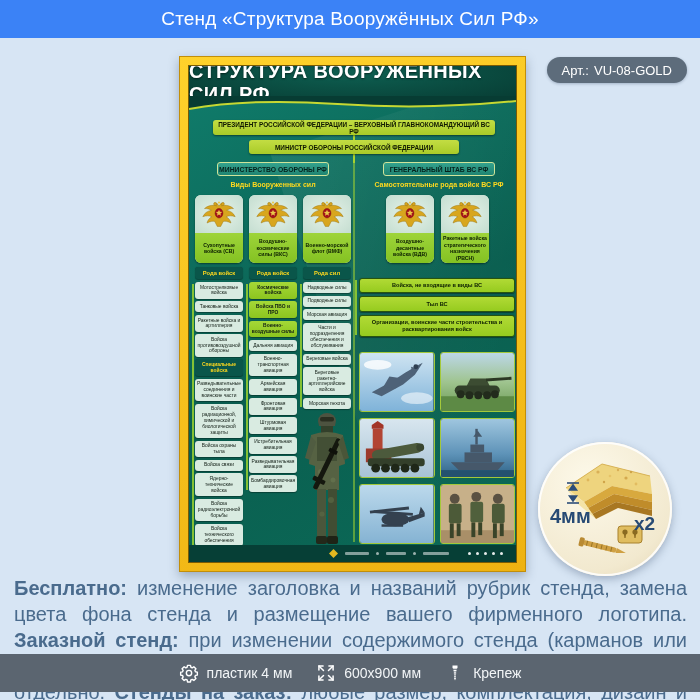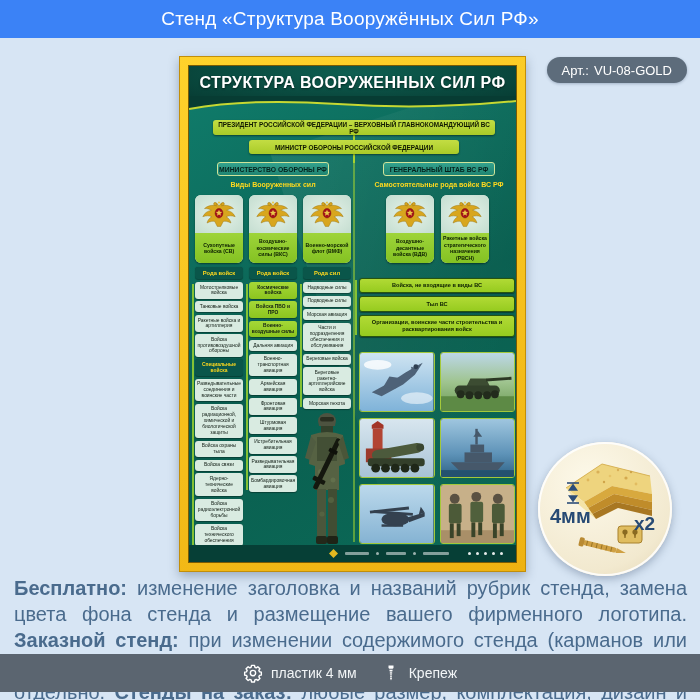--- a/index.html
+++ b/index.html
@@ -11,21 +11,21 @@
 
 
 .art-badge{position:absolute;top:57px;right:13px;height:26px;background:#5d6c7b;border-radius:13px;color:#fff;display:flex;align-items:center;padding:0 15px;font-size:13px;gap:5px;box-shadow:0 1px 3px rgba(40,60,90,.3)}
 .art-badge b{font-weight:400}
 
 
 .poster{position:absolute;left:179px;top:56px;width:347px;height:516px;background:linear-gradient(160deg,#ffd22b,#eeb211);border:1px solid #c28e08;box-shadow:0 4px 10px rgba(40,60,90,.35);padding:8px}
 .poster-inner{position:relative;width:100%;height:100%;background:linear-gradient(150deg,#107d6c,#0a5f50 55%,#0b6a57);border:1px solid #7a5a04;overflow:hidden}
 .poster-inner::after{content:"";position:absolute;left:40%;top:6%;width:95%;height:75%;background:linear-gradient(120deg,rgba(255,255,255,.07),rgba(255,255,255,0) 60%);transform:rotate(-18deg);pointer-events:none}
 
-.p-title{position:absolute;top:0;left:0;right:0;height:34px;background:radial-gradient(ellipse at 50% 20%,#0e5f51,#073c33);color:#fff;font-weight:700;font-size:16px;display:flex;align-items:center;justify-content:center;letter-spacing:.4px;text-shadow:0 1px 2px rgba(0,0,0,.55);z-index:2}
+.p-title{position:absolute;top:0;left:0;right:0;height:34px;background:radial-gradient(ellipse at 50% 20%,#0e5f51,#073c33);color:#fff;font-weight:700;font-size:20px;display:flex;align-items:center;justify-content:center;letter-spacing:.4px;text-shadow:0 1px 2px rgba(0,0,0,.55);z-index:2}
 .p-wave{position:absolute;top:30px;left:0;width:100%;height:16px;z-index:2}
 
 .pill{position:absolute;background:linear-gradient(#c3dd43,#a9cb28);border-radius:3px;color:#101800;font-weight:700;text-align:center;display:flex;align-items:center;justify-content:center;box-shadow:0 1px 2px rgba(0,0,0,.45);z-index:2}
 .p-president{left:24px;top:54px;width:282px;height:15px;font-size:6.4px}
 .p-minister{left:60px;top:74px;width:210px;height:14px;font-size:6.4px}
 .connector{position:absolute;left:164px;background:#a8d32e;width:2px;z-index:1}
 .c1{top:69px;height:6px}
 .c2{top:88px;height:9px}
 .divider-v{position:absolute;left:164px;top:96px;width:1.5px;height:380px;background:rgba(160,210,50,.55);z-index:1}
 
@@ -464,20 +464,31 @@
               <path d="M13.8 2.8h-3.6l-.4 2.3a7 7 0 0 0-1.7.7L6.2 4.5 3.7 7l1.3 1.9a7 7 0 0 0-.7 1.7l-2.3.4v3.6l2.3.4c.2.6.4 1.2.7 1.7L3.7 18.6 6.2 21l1.9-1.3c.5.3 1.1.5 1.7.7l.4 2.3h3.6l.4-2.3c.6-.2 1.2-.4 1.7-.7l1.9 1.3 2.5-2.5-1.3-1.9c.3-.5.5-1.1.7-1.7l2.3-.4v-3.6l-2.3-.4a7 7 0 0 0-.7-1.7L20.3 7 17.8 4.5l-1.9 1.3a7 7 0 0 0-1.7-.7z"></path>
               <circle cx="12" cy="12" r="3.2"></circle>
             </g>
           </svg>
         </div>
         <div class="bb-label">пластик 4 мм</div>
       </div>
       <div class="bb-item">
         <div class="bb-icon">
           <svg viewBox="0 0 24 24">
+            <g fill="none" stroke="#fff" stroke-width="1.8" stroke-linecap="round" stroke-linejoin="round">
+              <path d="M3.5 8.5v-5h5M15.5 3.5h5v5M20.5 15.5v5h-5M8.5 20.5h-5v-5"></path>
+              <path d="M3.5 3.5l5.5 5.5M20.5 3.5L15 9M20.5 20.5L15 15M3.5 20.5L9 15"></path>
+            </g>
+          </svg>
+        </div>
+        <div class="bb-label">600x900 мм</div>
+      </div>
+      <div class="bb-item">
+        <div class="bb-icon">
+          <svg viewBox="0 0 24 24">
             <g fill="#fff">
               <path d="M9 3h6v3l-1 1h-4L9 6z"></path>
               <path d="M10 8h4l-.5 2.2h-3z"></path>
               <path d="M10.6 11.2h2.8l-.4 7.3L12 21l-1-2.5z"></path>
             </g>
             <path d="M10.8 13.2h2.4M10.9 15.2h2.2M11 17.2h2" stroke="#5b6570" stroke-width=".9" fill="none"></path>
           </svg>
         </div>
         <div class="bb-label">Крепеж</div>
       </div>

